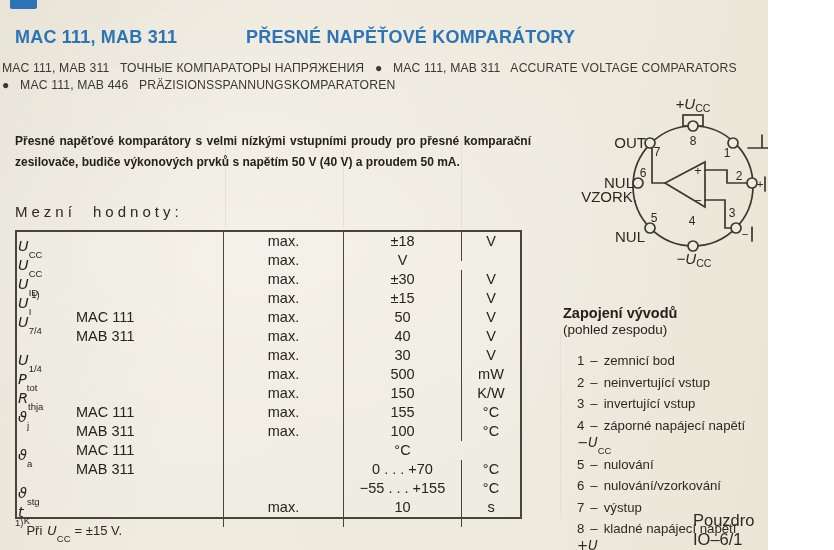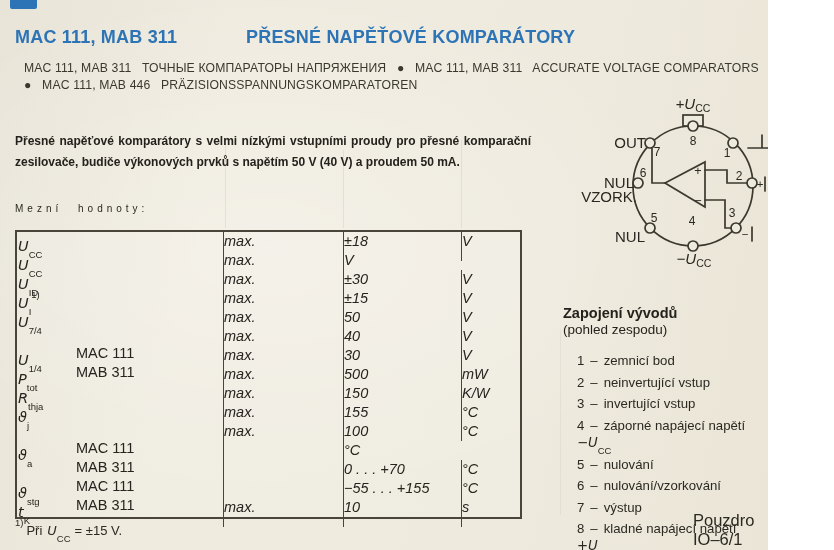--- a/index.html
+++ b/index.html
@@ -6,31 +6,31 @@
   .page{
     position:relative;width:768px;height:550px;overflow:hidden;
     font-family:"Liberation Sans",sans-serif;color:#2b2922;
     background:
       radial-gradient(ellipse at 35% 45%, rgba(255,255,255,.28), rgba(255,255,255,0) 62%),
       linear-gradient(100deg,#e8e4d8 0%,#efebdf 28%,#eeeade 68%,#eae5d6 100%);
   }
   .corner-mark{position:absolute;left:10px;top:0;width:27px;height:9px;background:#2d74b6;border-radius:0 0 2px 2px;}
   .models{position:absolute;left:15px;top:27px;font-size:18px;font-weight:bold;color:#2d74b6;letter-spacing:.2px;}
   .title{position:absolute;left:246px;top:27px;font-size:18px;font-weight:bold;color:#2d74b6;letter-spacing:.2px;}
-  .subtitle{position:absolute;left:24px;font-size:12.2px;color:#3b392f;white-space:pre;letter-spacing:.15px;}
+  .subtitle{position:absolute;left:2px;font-size:12.2px;color:#3b392f;white-space:pre;letter-spacing:.15px;}
   .s1{top:61px;}
   .s2{top:78px;}
   .desc{position:absolute;left:15px;top:119px;width:516px;font-size:12px;line-height:20.5px;font-weight:bold;text-align:justify;color:#24221c;}
-  .mezni{position:absolute;left:15px;top:203px;font-size:10px;letter-spacing:4px;word-spacing:9px;color:#2b2922;}
+  .mezni{position:absolute;left:15px;top:203px;font-size:15px;letter-spacing:4px;word-spacing:9px;color:#2b2922;}
 
   .ltable{position:absolute;left:15px;top:230px;width:507px;border:2px solid #49453b;box-sizing:border-box;background:rgba(255,255,255,.10);}
   .trow{display:grid;grid-template-columns:206px 120px 118px 1fr;height:19px;line-height:19px;font-size:14.5px;color:#26241e;}
-  .trow .c2,.trow .c3,.trow .c4{border-left:1.6px solid #49453b;text-align:left;font-style:italic;}
+  .trow .c2,.trow .c3,.trow .c4{border-left:1.6px solid #49453b;text-align:center;}
   .c1{position:relative;padding-left:1px;white-space:nowrap;}
-  .c1 .dev{position:absolute;left:59px;top:0;margin-top:36px;}
+  .c1 .dev{position:absolute;left:59px;top:0;}
   .sym{font-style:italic;font-family:"DejaVu Sans",sans-serif;}
   .ltable sub,.pin-item sub,.footnote sub{font-size:9.5px;font-style:normal;position:relative;top:3px;letter-spacing:0;}
   .ltable sup,.footnote sup{font-size:9.5px;position:relative;top:-4px;}
 
   .footnote{position:absolute;left:15px;top:521px;font-size:13px;color:#2b2922;}
   .footnote i,.pin-item i{font-style:italic;font-family:"DejaVu Sans",sans-serif;}
   .footnote .fn-pre{margin:0 5px 0 3px;}
   .footnote .fn-rest{margin-left:4px;}
   .pkg{position:absolute;left:693px;top:511px;font-size:16.5px;color:#2b2922;}
 

